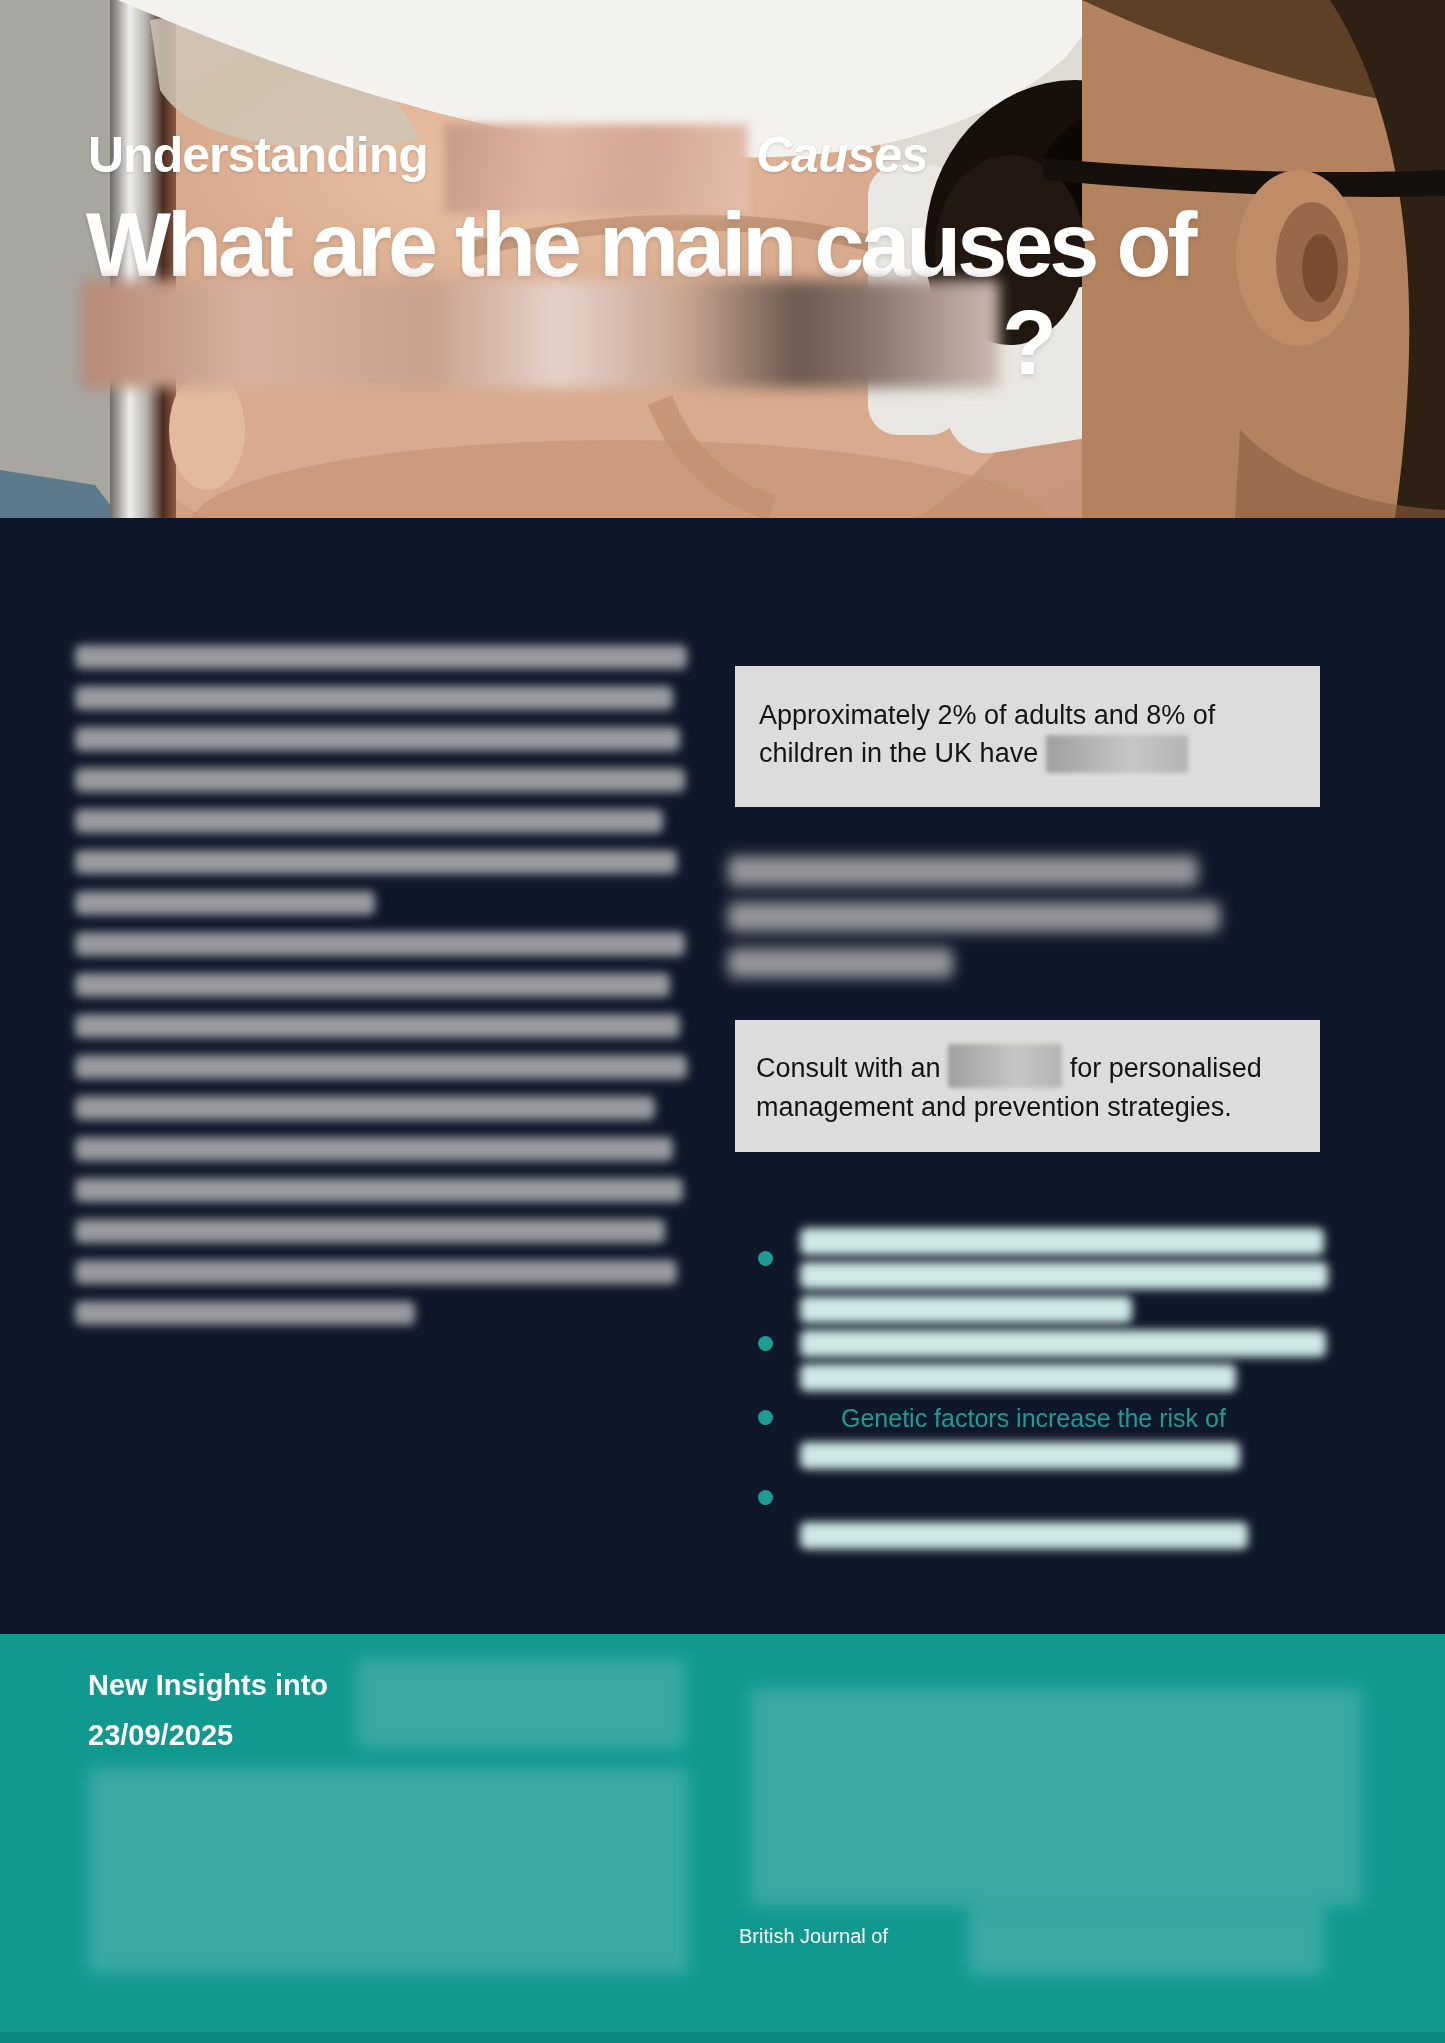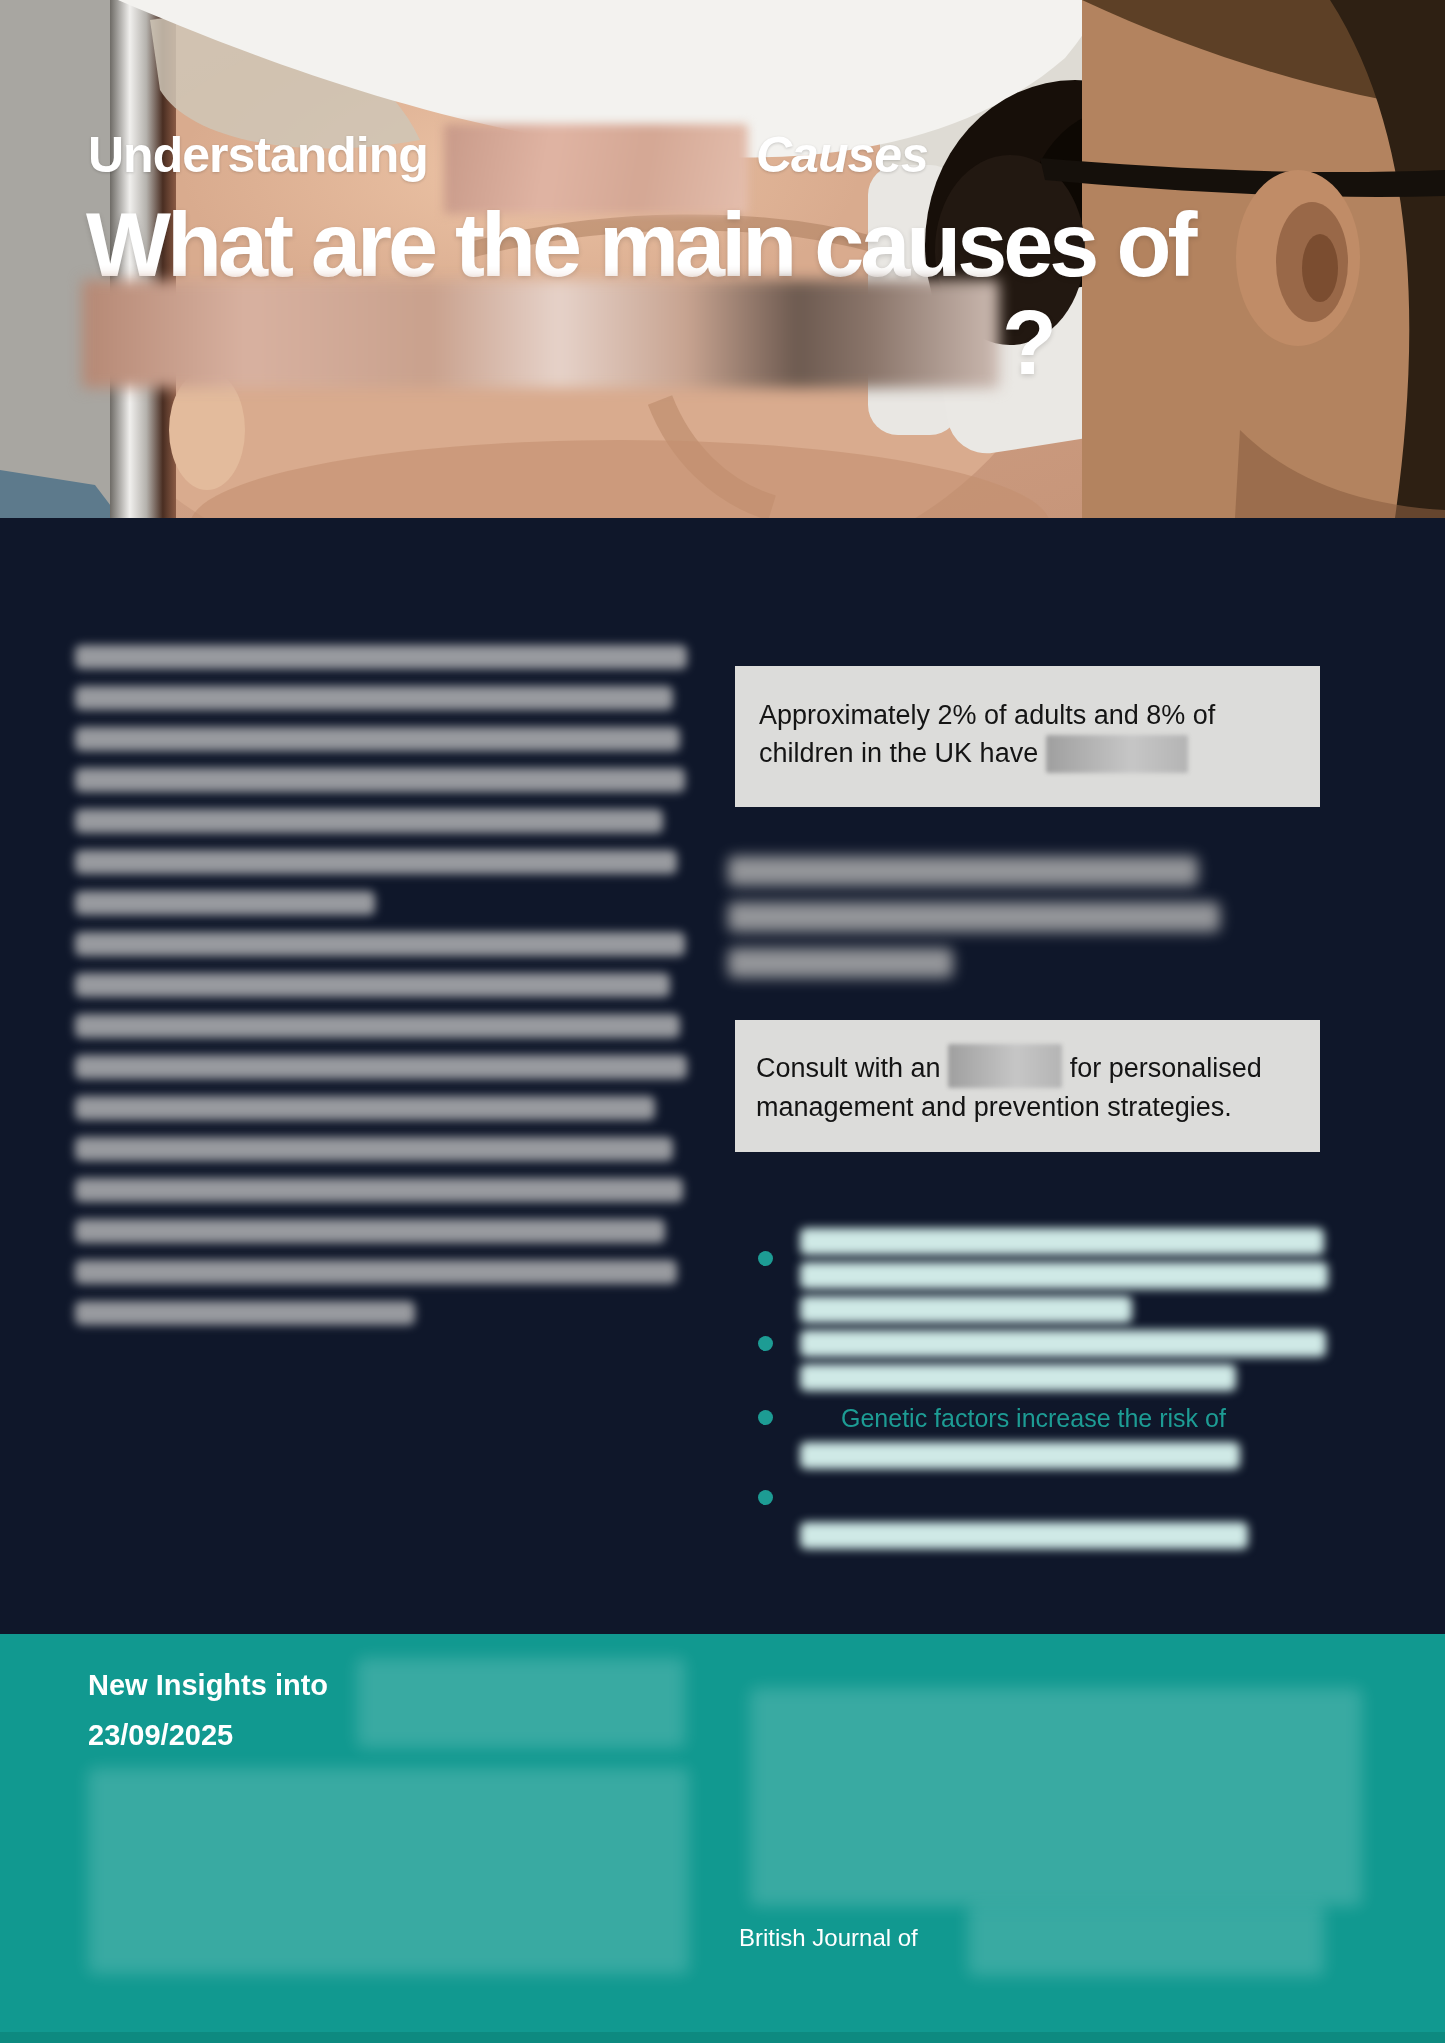--- a/index.html
+++ b/index.html
@@ -86,21 +86,21 @@
   .footer-heading{
     position:absolute;left:88px;top:34px;
     font-size:29px;font-weight:bold;color:#ffffff;line-height:1.2;
   }
   .footer-date{
     position:absolute;left:88px;top:84px;
     font-size:29px;font-weight:bold;color:#ffffff;line-height:1.2;
   }
   .footer-journal{
     position:absolute;left:739px;top:290px;
-    font-size:24px;color:#ffffff;line-height:1.2;
+    font-size:20px;color:#ffffff;line-height:1.2;
   }
   .redact-teal{
     position:absolute;border-radius:6px;
     background:rgba(255,255,255,0.17);filter:blur(8px);
   }
   .redact-footer-heading{left:357px;top:24px;width:328px;height:90px;}
   .redact-footer-left{left:88px;top:134px;width:601px;height:206px;}
   .redact-footer-right{left:750px;top:54px;width:612px;height:218px;}
   .redact-footer-journal{left:968px;top:272px;width:356px;height:70px;}
   .footer-bottom-strip{

